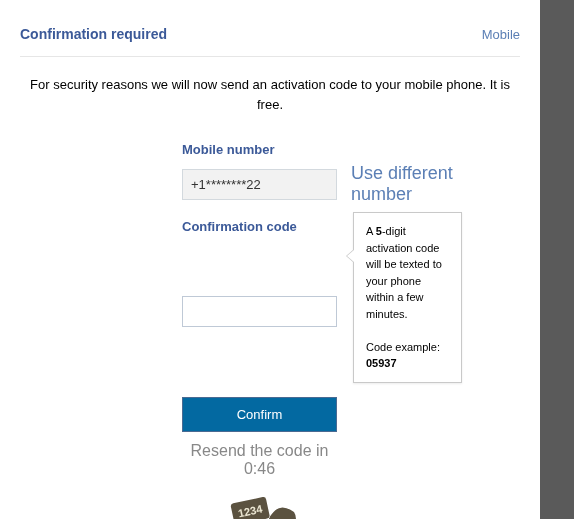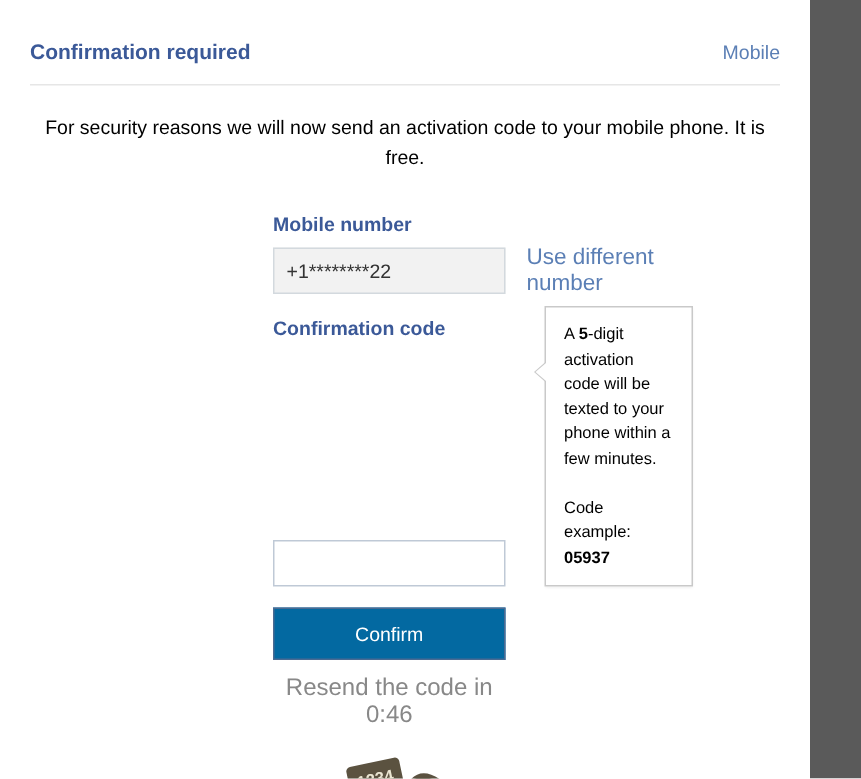--- a/index.html
+++ b/index.html
@@ -66,23 +66,23 @@
     padding: 7px 8px;
     border: 1px solid #d3d9de;
     background: #f2f2f2;
     color: #333;
     font-family: inherit;
     font-size: 13px;
   }
   .link {
     color: #5b7fb5;
     cursor: pointer;
-    font-size: 15px;
-  }
-  .row2 { display: flex; align-items: flex-end; gap: 26px; margin-bottom: 14px; }
+    font-size: 18px;
+  }
+  .row2 { display: flex; align-items: center; gap: 16px; margin-bottom: 14px; }
   .input-code {
     width: 155px;
     padding: 7px 8px;
     border: 1px solid #bfc9d6;
     background: #fff;
     font-family: inherit;
     font-size: 13px;
     outline: none;
   }
   .tooltip {

